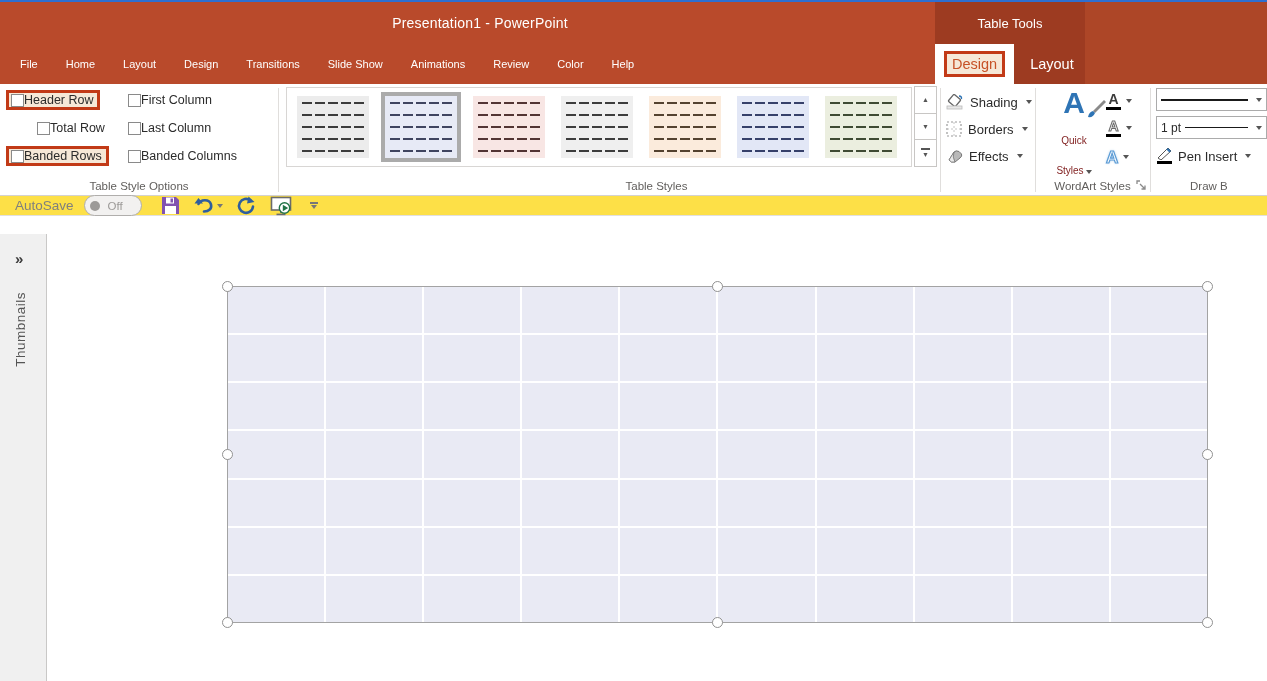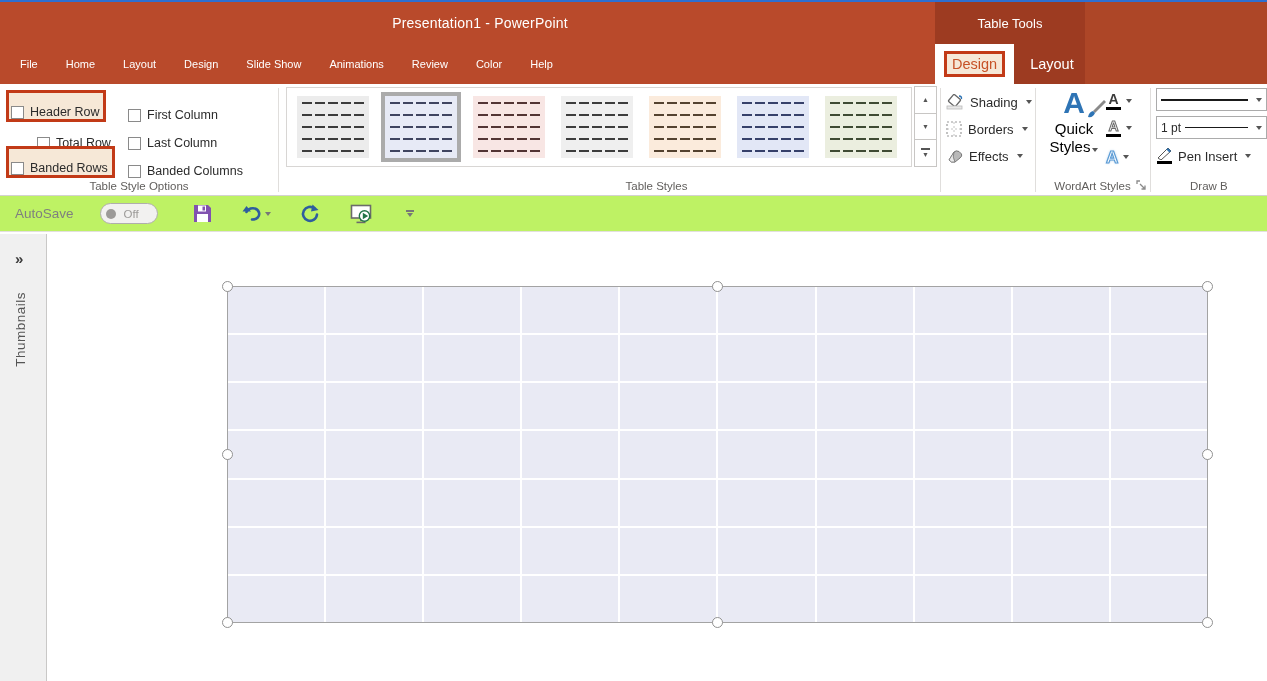--- a/index.html
+++ b/index.html
@@ -28,21 +28,21 @@
   .ctx-tab-active .annot { color:#c75227; font-size:14.5px; }
   .ctx-tab { color:#fff; font-size:14.5px; padding:0 16px; height:40px; display:flex; align-items:center; }
   .tellme { position:absolute; left:1090px; top:0; height:40px; display:flex; align-items:center; gap:7px; color:#fff; font-size:14.5px; white-space:nowrap; }
 
   
   .ribbon { position:absolute; left:0; top:84px; width:100%; height:112px; background:#fff; border-bottom:1px solid #d4d2d0; }
   .vsep { position:absolute; top:4px; height:104px; width:1px; background:#e0dedc; }
   .grp-label { position:absolute; bottom:3px; font-size:11.5px; color:#605e5c; text-align:center; }
 
   
-  .chk-item { position:absolute; display:flex; align-items:flex-end; gap:6px; font-size:12.5px; color:#2b2b2b; height:32px; }
+  .chk-item { position:absolute; display:flex; align-items:center; font-size:12.5px; color:#2b2b2b; height:20px; }
   .chk-box { width:13px; height:13px; background:#fff; border:1px solid #8a8a8a; flex:0 0 auto; }
   .chk-item.annotated { border:3px solid #c23a17; background:#f6e8d7; padding:0 4px 0 2px; }
 
   
   .gallery { position:absolute; left:286px; top:3px; width:626px; height:80px; border:1px solid #d8d6d4; background:#fff; display:flex; align-items:center; gap:16px; padding:0 10px; }
   .thumb { width:72px; height:62px; flex:0 0 auto; display:flex; gap:3px; padding:6px 5px; }
   .thumb.selected { box-shadow:0 0 0 4px #ababab; }
   .thumb i { display:block; height:2px; width:100%; }
   .thumb .tcol { flex:1; display:flex; flex-direction:column; justify-content:space-between; }
   .gal-scroll { position:absolute; left:914px; top:3px; width:23px; height:80px; display:flex; flex-direction:column; }
@@ -50,34 +50,34 @@
   .gal-btn .bar { width:9px; height:1.5px; background:#555; margin-bottom:1px; }
 
   
   .menu-btn { position:absolute; left:946px; display:flex; align-items:center; gap:6px; font-size:13px; color:#2b2b2b; height:22px; }
   .caret { width:0; height:0; border-left:3.5px solid transparent; border-right:3.5px solid transparent; border-top:4px solid #555; display:inline-block; margin-left:2px; }
 
   
   .qs-big { position:absolute; left:1048px; top:4px; width:52px; text-align:center; }
   .qs-icon { font-size:30px; font-weight:bold; color:#2e74b5; line-height:30px; position:relative; }
   .qs-brush { position:absolute; right:-6px; bottom:-2px; }
-  .qs-label { font-size:15px; color:#000000; line-height:15px; margin-top:3px; }
+  .qs-label { font-size:10px; color:#7f1d1d; line-height:15px; margin-top:15px; }
   .wa-small { position:absolute; left:1106px; width:40px; height:22px; display:flex; align-items:center; gap:3px; }
   .waA { font-weight:bold; font-size:14px; line-height:13px; }
   .wa-bar { width:15px; height:3px; background:#000; margin-top:1px; }
   .launcher { position:absolute; }
 
   
   .db-box { position:absolute; left:1156px; width:111px; height:23px; border:1px solid #ababab; background:#fff; display:flex; align-items:center; padding:0 4px; overflow:hidden; }
   .db-line { height:2px; background:#1a1a1a; flex:1; margin-right:6px; }
   .db-caret { flex:0 0 auto; }
   .pen-row { position:absolute; left:1156px; display:flex; align-items:center; gap:6px; font-size:13px; color:#2b2b2b; height:22px; }
 
   
-  .qat { position:absolute; left:0; top:196px; width:100%; height:36px; background:#bef264; border-bottom:1px solid #e2e0de; display:flex; align-items:center; padding-left:15px; gap:26px; }
+  .qat { position:absolute; left:0; top:196px; width:100%; height:20px; background:#fde047; border-bottom:1px solid #e2e0de; display:flex; align-items:center; padding-left:15px; gap:10px; }
   .autosave-lbl { color:#7f7f7f; font-size:13.5px; }
   .toggle { width:58px; height:21px; border:1px solid #b0aeac; border-radius:11px; display:flex; align-items:center; gap:8px; padding-left:5px; background:#f2f1f0; }
   .toggle .dot { width:10px; height:10px; border-radius:50%; background:#9c9a98; }
   .toggle .state { color:#9c9a98; font-size:11.5px; }
   .qat-btn { width:26px; height:26px; display:flex; align-items:center; justify-content:center; }
   .undo-wrap { display:flex; align-items:center; }
 
   
   .workspace { position:absolute; left:0; top:234px; width:100%; height:447px; background:#fff; }
   .sidebar { position:absolute; left:0; top:0; width:47px; height:447px; background:#f0f0f0; border-right:1px solid #c9c8c7; }
@@ -104,20 +104,21 @@
       <span class="win-title">Presentation1  -  PowerPoint</span>
     </div>
     <div class="ctx-title">Table Tools</div>
 
     <div class="tabs-row">
       <div id="main-tabs" style="display:flex;height:40px;">
           <div class="tab">File</div>
           <div class="tab">Home</div>
           <div class="tab">Layout</div>
           <div class="tab">Design</div>
+          <div class="tab">Transitions</div>
           <div class="tab">Slide Show</div>
           <div class="tab">Animations</div>
           <div class="tab">Review</div>
           <div class="tab">Color</div>
           <div class="tab">Help</div>
         </div>
 
       <div class="ctx-tabs">
         <div class="ctx-tab-active">
           <span class="annot">Design</span>

